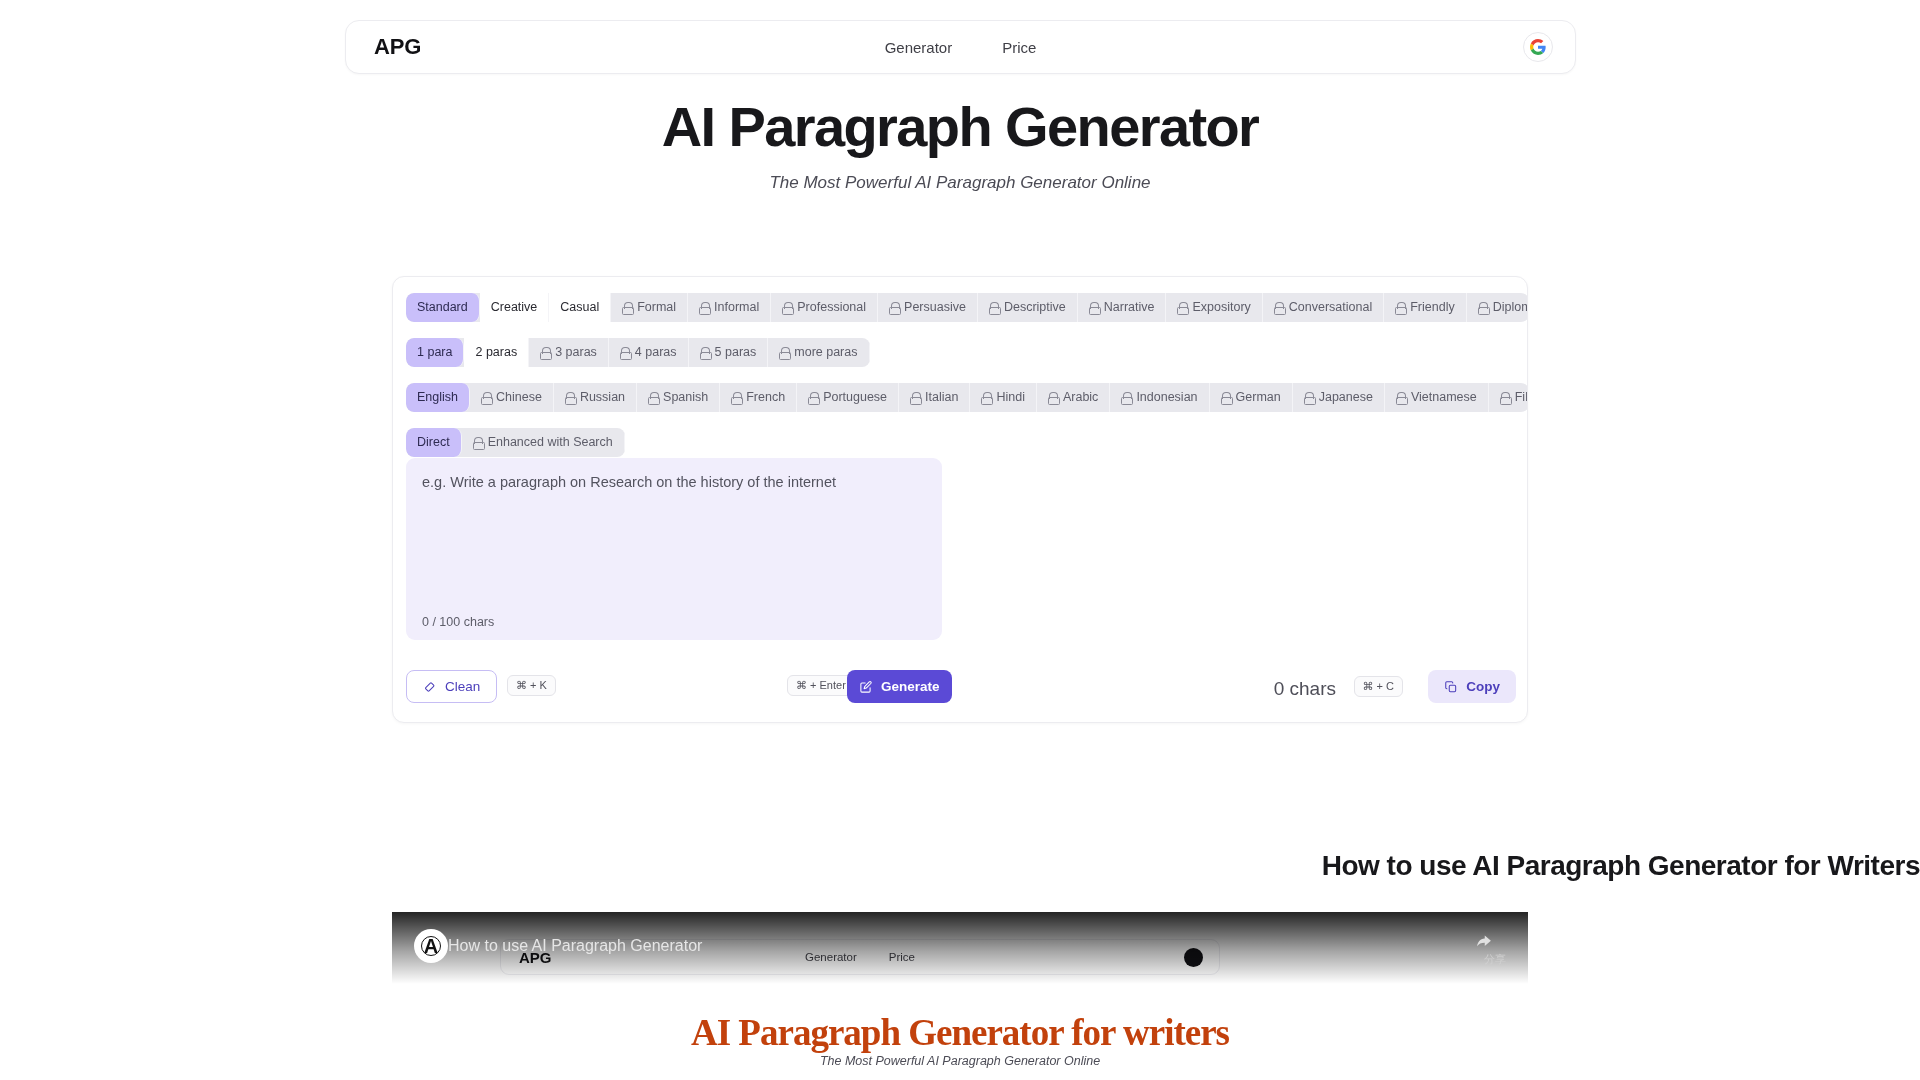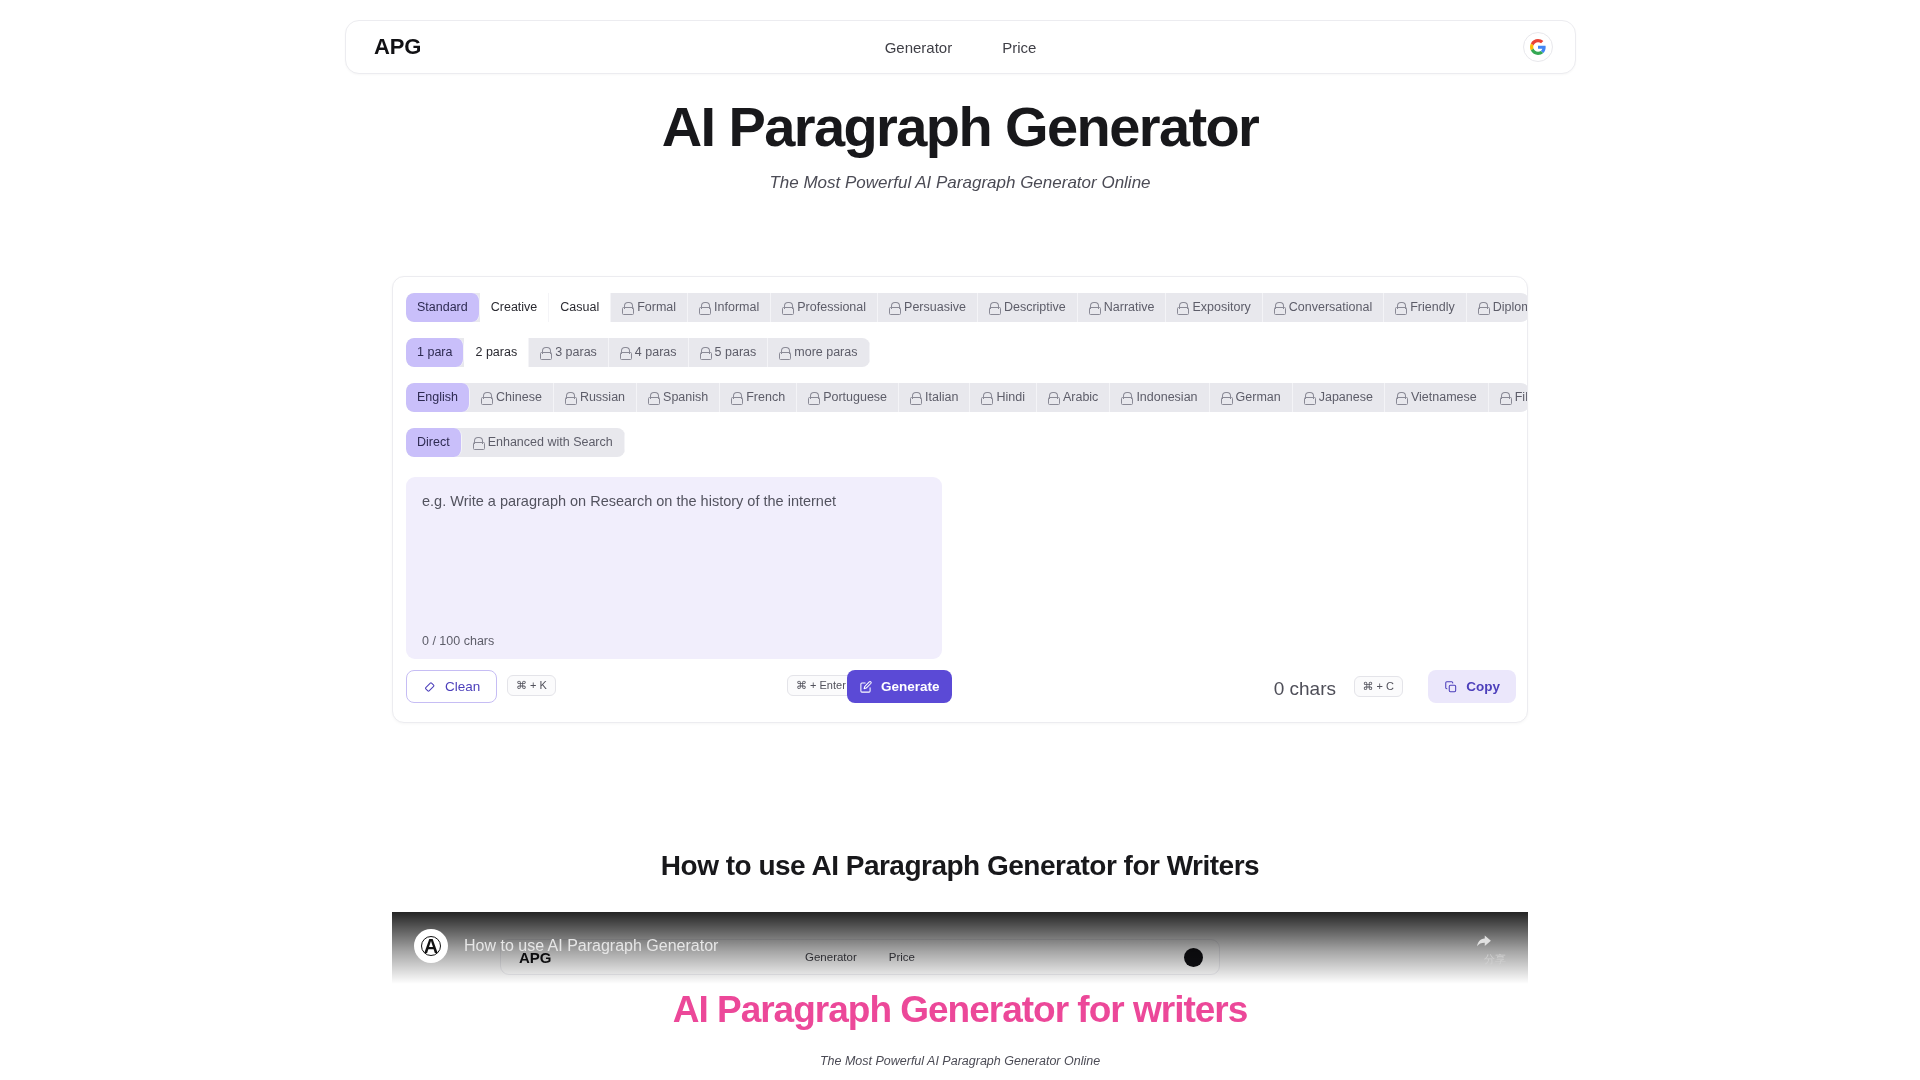--- a/index.html
+++ b/index.html
@@ -171,21 +171,21 @@
     left: 0; top: 4.6px;
     width: 10px; height: 6.4px;
     border: 1.3px solid #8a8a96;
     border-radius: 1.5px;
   }
 
   
   .input-panel {
     position: absolute;
     left: 13px;
-    top: 200px;
+    top: 181px;
     width: 536px;
     height: 182px;
     background: #f1eefc;
     border-radius: 9px;
     padding: 14px 16px;
   }
   .input-placeholder {
     font-size: 14.5px;
     color: #53535f;
     line-height: 1.4;
@@ -279,21 +279,21 @@
     cursor: pointer;
     font-family: "Liberation Sans", sans-serif;
   }
 
   
   .video-heading {
     position: absolute;
     left: 0;
     top: 850px;
     width: 1920px;
-    text-align: center;
+    text-align: right;
     font-size: 28px;
     font-weight: 700;
     letter-spacing: -0.5px;
     color: #18181b;
   }
   .video {
     position: absolute;
     left: 392px;
     top: 912px;
     width: 1136px;
@@ -333,21 +333,20 @@
     position: relative;
   }
   .yt-avatar span.ring {
     position: absolute;
     width: 20px; height: 20px;
     border-radius: 50%;
     border: 1.6px solid #111;
     pointer-events: none;
   }
   .yt-title {
-    margin-left: 16px;
     font-size: 16px;
     color: #e6e6e6;
     white-space: nowrap;
   }
   .yt-share {
     margin-left: auto;
     display: flex;
     flex-direction: column;
     align-items: center;
     gap: 2px;
@@ -390,27 +389,28 @@
   .vid-nav span { font-size: 11.5px; color: #3f3f46; }
   .vid-avatar {
     margin-left: auto;
     margin-right: 16px;
     width: 19px; height: 19px;
     border-radius: 50%;
     background: #101014;
   }
   .vid-hero-title {
     position: absolute;
-    left: 0; top: 77px;
+    left: 0; top: 99px;
     width: 100%;
     text-align: center;
     font-size: 37px;
     font-weight: 800;
     letter-spacing: -1px;
-    color: #ec4899;
+    color: #c2410c;
+    font-family: Liberation Serif, serif;
   }
   .vid-hero-sub {
     position: absolute;
     left: 0; top: 142px;
     width: 100%;
     text-align: center;
     font-size: 12.5px;
     font-style: italic;
     color: #4b4b55;
   }

